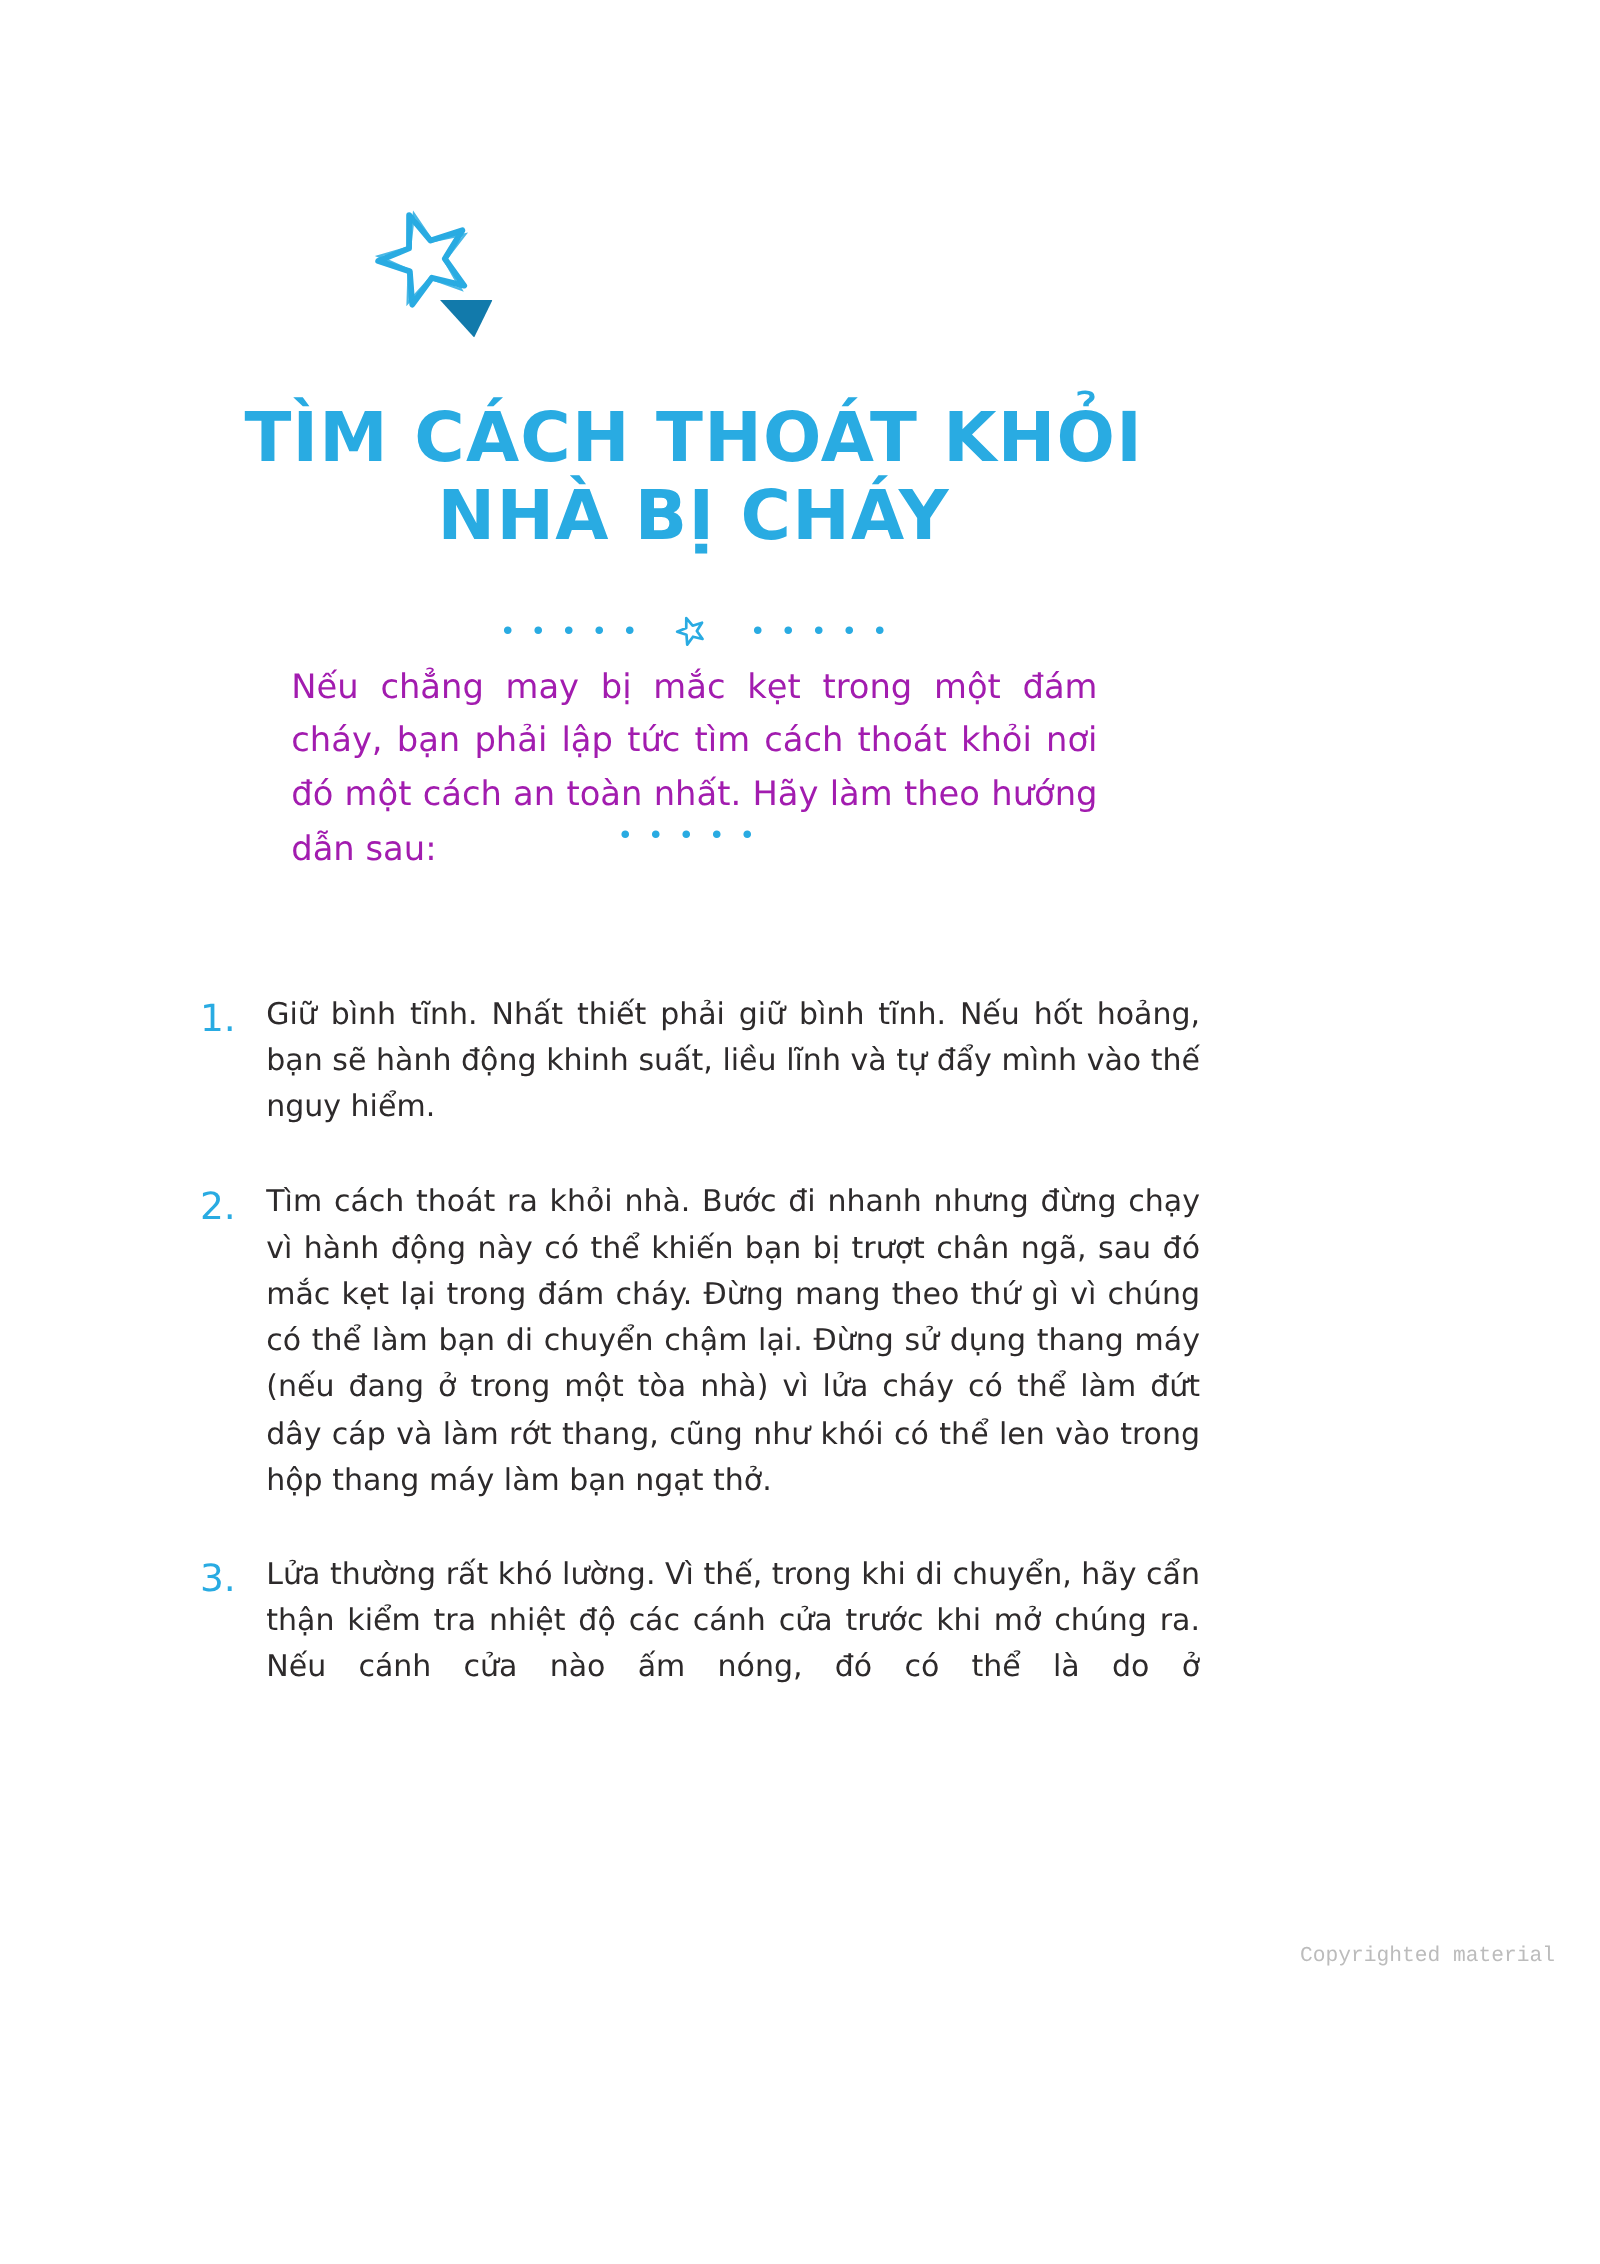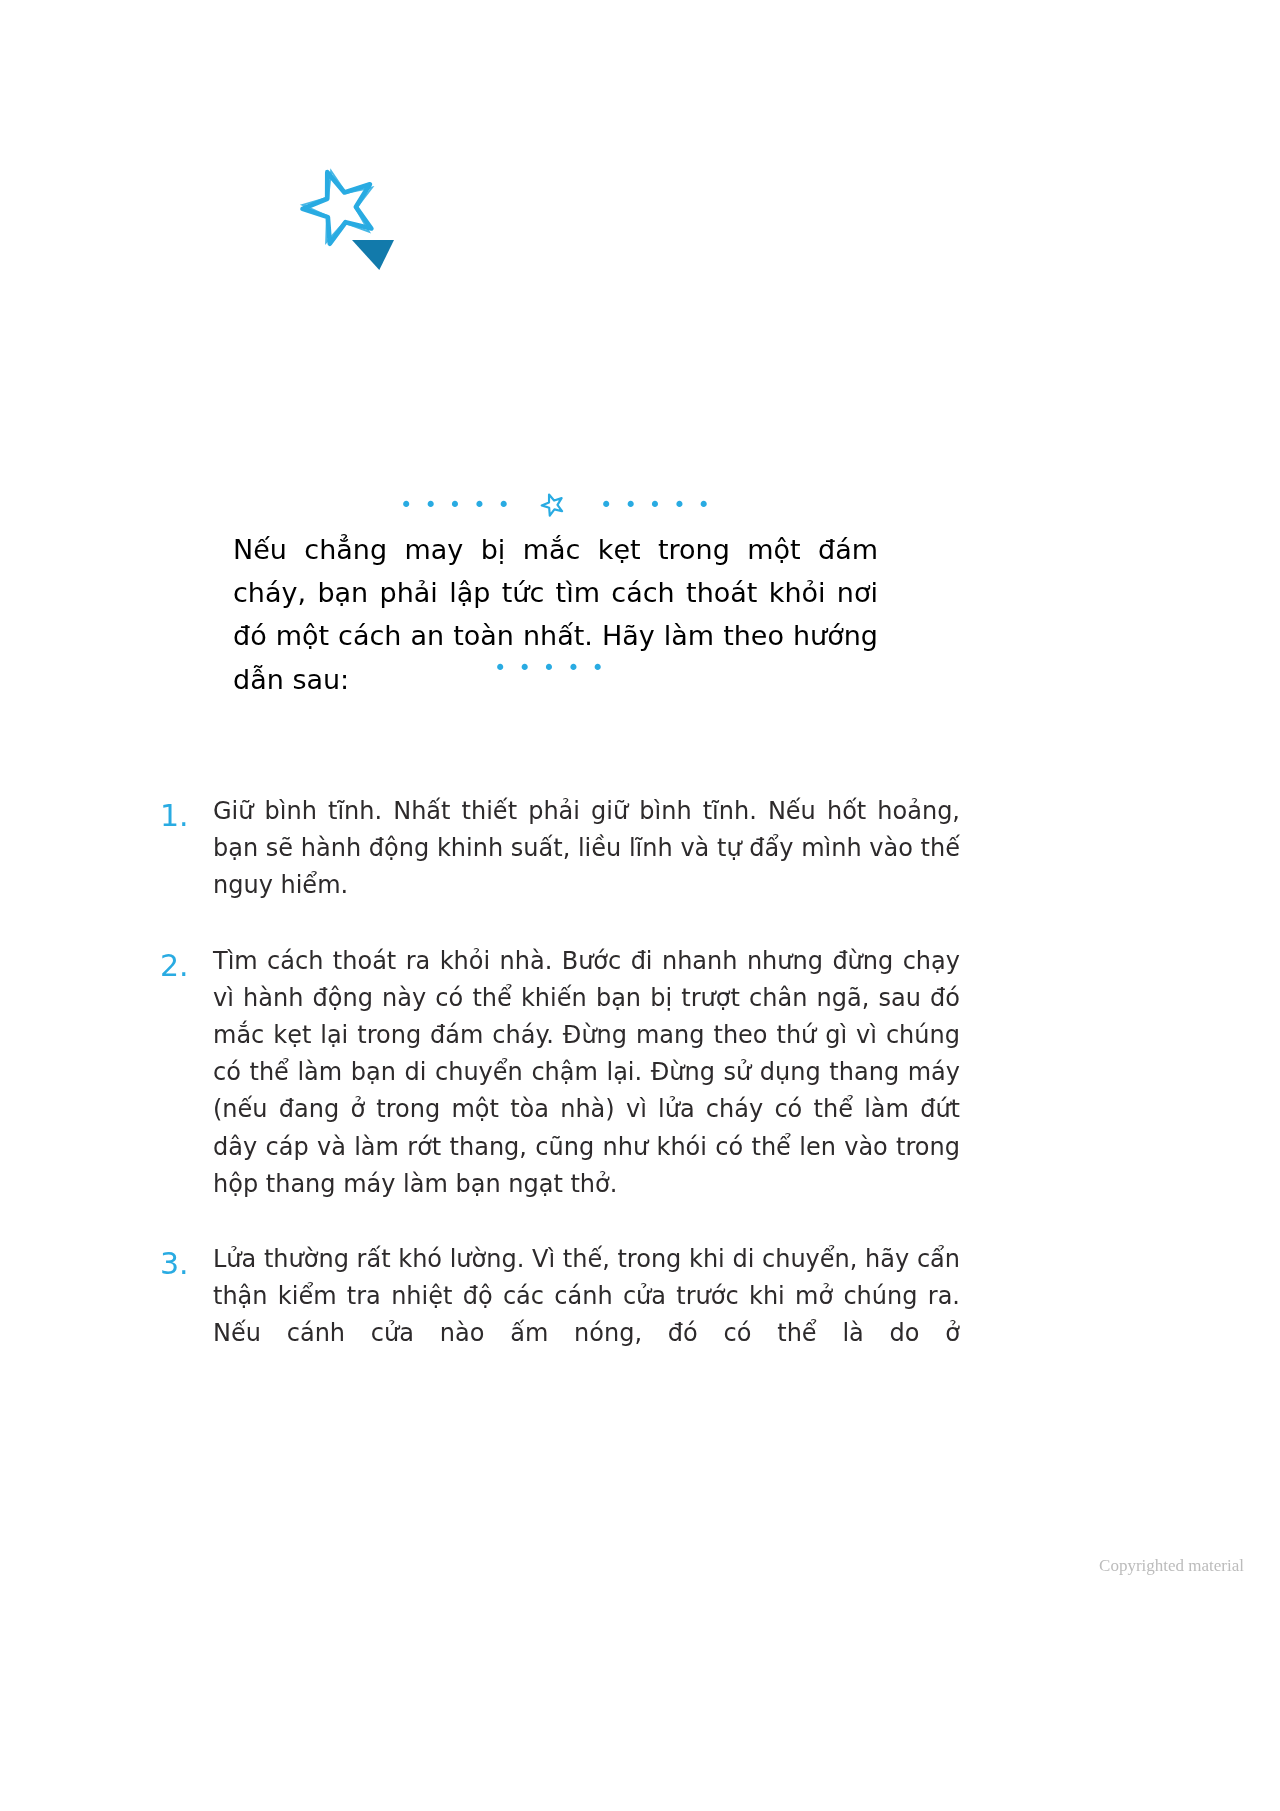--- a/index.html
+++ b/index.html
@@ -54,57 +54,61 @@
   }
   .dots { color: #29abe2; font-size: 21px; letter-spacing: 12px; text-indent: 12px; line-height: 1; }
   .dots-row {
     position: absolute; left: 140px; top: 658px; width: 830px;
     text-align: center;
   }
 
   
   .intro {
     position: absolute; left: 233px; top: 528px; width: 645px;
-    color: #000000; font-size: 27px; line-height: 1.6;
+    color: #a21caf; font-size: 27px; line-height: 1.6;
     text-align: justify;
   }
 
   
   .list { position: absolute; left: 160px; top: 793px; width: 800px; }
   .item { display: flex; margin-bottom: 38px; }
   .item-num {
     flex: 0 0 53px; width: 53px;
     color: #29abe2; font-size: 30px; line-height: 1.55;
   }
   .item-text {
     flex: 1; color: #2d2a2b; font-size: 24px; line-height: 1.55;
     text-align: justify;
   }
   .item-text.continues { text-align-last: justify; }
 
   
   .footer {
     position: absolute; right: 36px; top: 1556px;
     color: #bcbcbc; font-size: 17px;
-    font-family: Liberation Serif, serif;
+    font-family: Liberation Mono, monospace;
   }
 </style>
 </head>
 <body>
 
 <div class="page">
 
   <div class="banner">
     <div class="ribbon-fold"></div>
     <svg class="star-badge" viewBox="0 0 110 110" aria-hidden="true">
       <path d="M35.7,21.2 L52.1,40.6 L76.4,32.8 L63,54.5 L77.8,75.1 L53.1,69.1 L38.1,89.6 L36.2,64.2 L12,56.3 L35.6,46.6 Z" fill="#ffffff" stroke="#29abe2" stroke-width="4.5" stroke-linejoin="round"></path>
       <path d="M35.7,21.2 L52.1,40.6 L76.4,32.8 L63,54.5 L77.8,75.1 L53.1,69.1 L38.1,89.6 L36.2,64.2 L12,56.3 L35.6,46.6 Z" fill="none" stroke="#29abe2" stroke-width="1.8" transform="rotate(6 48 55)" opacity="0.85"></path>
     </svg>
   </div>
 
+  <div class="title">
+    <div>TÌM CÁCH THOÁT KHỎI</div>
+    <div>NHÀ BỊ CHÁY</div>
+  </div>
 
   <div class="sep">
     <span class="dots">•••••</span>
     <svg width="34" height="34" viewBox="0 0 110 110" aria-hidden="true">
       <path d="M35.7,21.2 L52.1,40.6 L76.4,32.8 L63,54.5 L77.8,75.1 L53.1,69.1 L38.1,89.6 L36.2,64.2 L12,56.3 L35.6,46.6 Z" fill="#ffffff" stroke="#29abe2" stroke-width="7" stroke-linejoin="round"></path>
     </svg>
     <span class="dots">•••••</span>
   </div>
 
   <p class="intro">Nếu chẳng may bị mắc kẹt trong một đám cháy, bạn phải lập tức tìm cách thoát khỏi nơi đó một cách an toàn nhất. Hãy làm theo hướng dẫn sau:</p>

